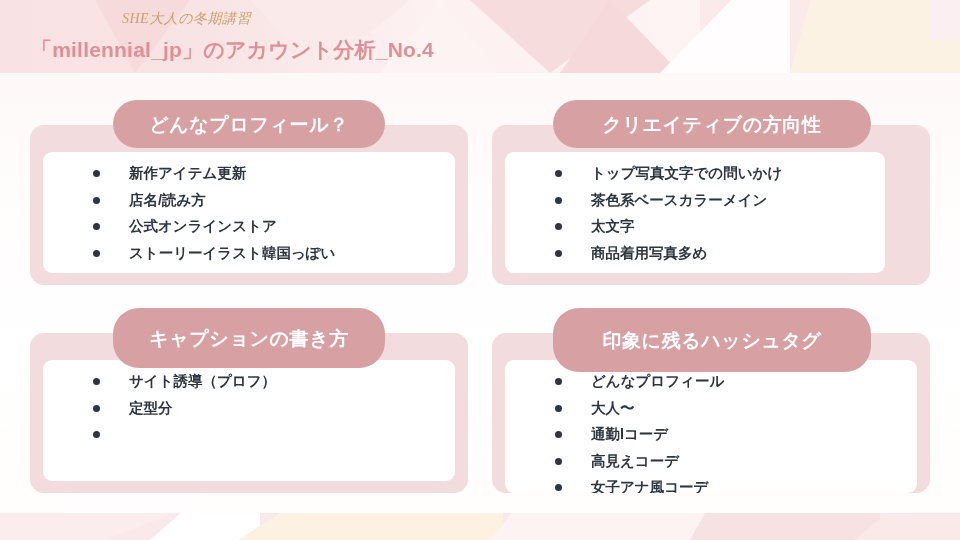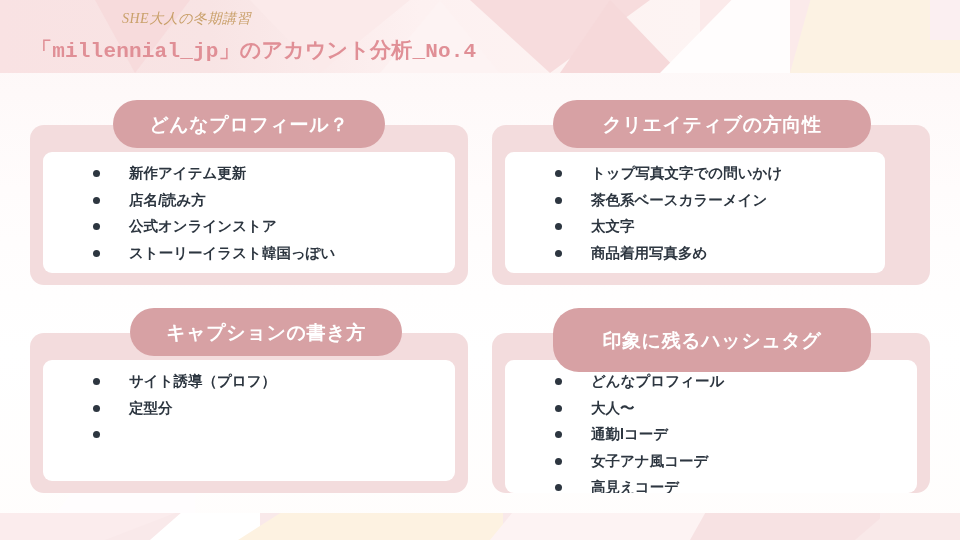--- a/index.html
+++ b/index.html
@@ -180,21 +180,20 @@
     white-space: nowrap;
   }
   .title {
     position: absolute;
     left: 31px; top: 36px;
     font-size: 21px;
     font-weight: 700;
     color: #e08f96;
     letter-spacing: 0.2px;
     white-space: nowrap;
-    font-family: Liberation Mono, monospace;
   }
 
   
   .card {
     position: absolute;
   }
   .card-frame {
     position: absolute;
     background: #f3dcdd;
     border-radius: 14px;
@@ -257,21 +256,21 @@
   
   #card-profile .card-frame { left: 30px;  top: 125px; width: 438px; height: 160px; }
   #card-profile .card-pill  { left: 113px; top: 100px; width: 272px; height: 48px; }
   #card-profile .card-body  { left: 43px;  top: 152px; width: 412px; height: 121px; }
 
   #card-creative .card-frame { left: 492px; top: 125px; width: 438px; height: 160px; }
   #card-creative .card-pill  { left: 553px; top: 100px; width: 318px; height: 48px; }
   #card-creative .card-body  { left: 505px; top: 152px; width: 380px; height: 121px; }
 
   #card-caption .card-frame { left: 30px;  top: 333px; width: 438px; height: 160px; }
-  #card-caption .card-pill  { left: 130px; top: 308px; width: 272px; height: 48px; }
+  #card-caption .card-pill  { left: 113px; top: 308px; width: 272px; height: 60px; }
   #card-caption .card-body  { left: 43px;  top: 360px; width: 412px; height: 121px; }
 
   #card-hashtag .card-frame { left: 492px; top: 333px; width: 438px; height: 160px; }
   #card-hashtag .card-pill  { left: 553px; top: 308px; width: 318px; height: 64px; }
   #card-hashtag .card-body  { left: 505px; top: 360px; width: 412px; height: 133px; }
 </style>
 </head>
 <body>
 
 <div class="slide">
@@ -348,22 +347,22 @@
     </div>
   </div>
 
   <div class="card" id="card-hashtag">
     <div class="card-frame"></div>
     <div class="card-body">
       <ul class="bullet-list">
         <li class="bullet-item">どんなプロフィール</li>
         <li class="bullet-item">大人〜</li>
         <li class="bullet-item">通勤lコーデ</li>
+        <li class="bullet-item">高見えコーデ</li>
         <li class="bullet-item">女子アナ風コーデ</li>
-        <li class="bullet-item">高見えコーデ</li>
       </ul>
     </div>
     <div class="card-pill">
       <span class="card-pill-label">印象に残るハッシュタグ</span>
     </div>
   </div>
 
 </div>
 
 </body></html>

